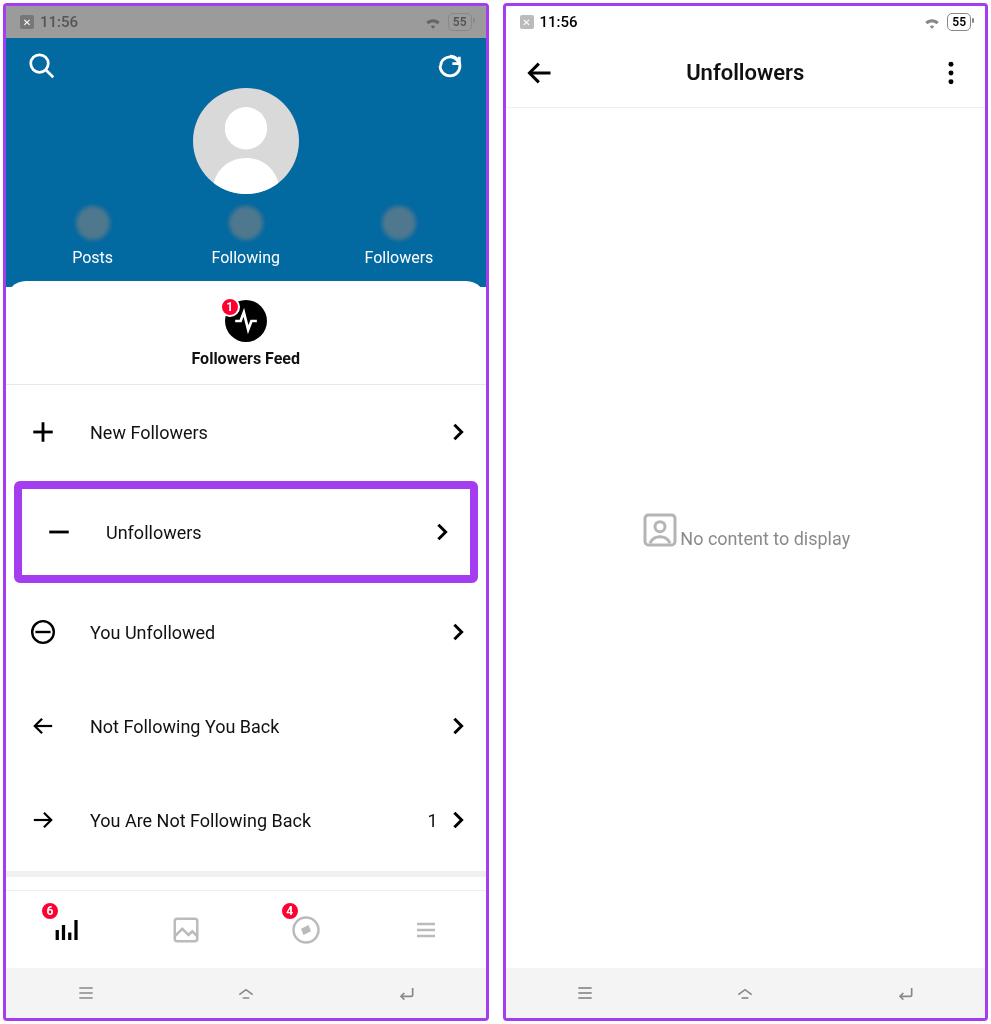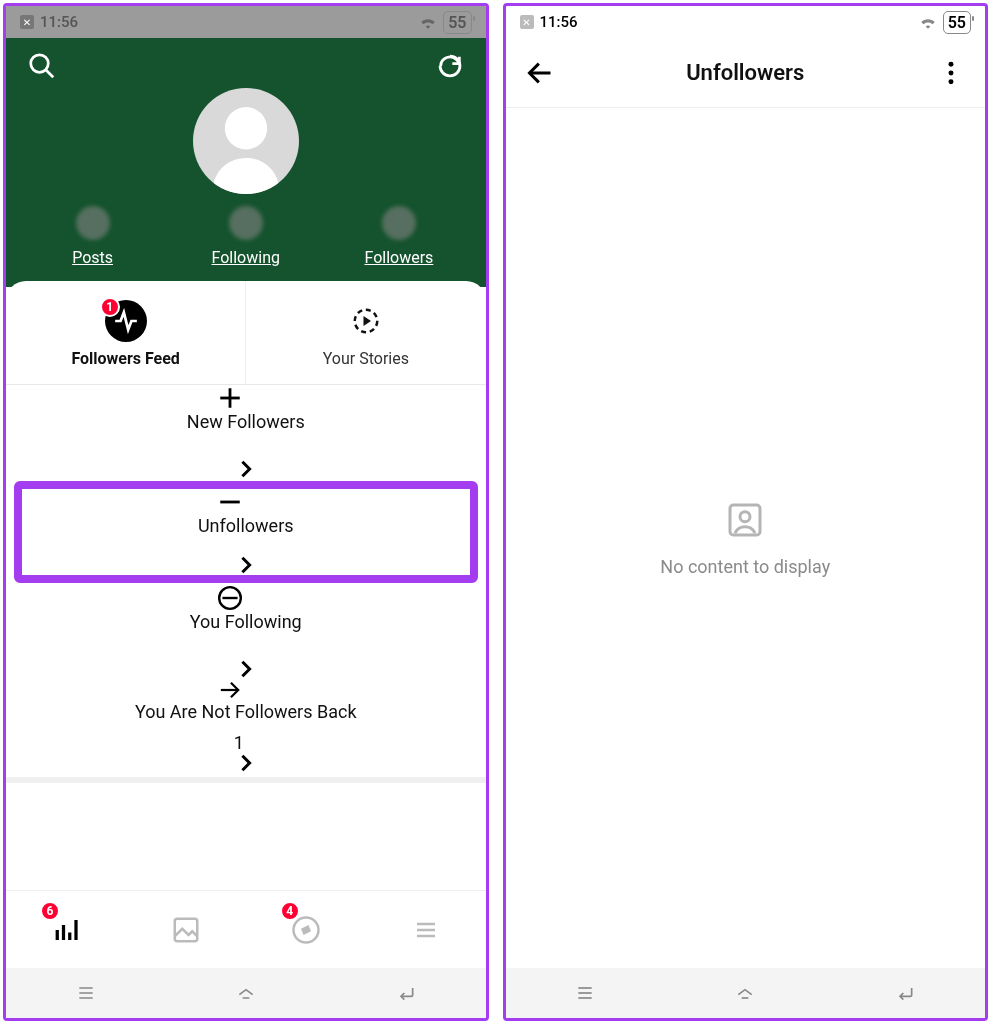--- a/index.html
+++ b/index.html
@@ -34,29 +34,28 @@
   }
   .status-bar.dimmed { background: #9b9b9b; color: #555; }
   .status-bar .left { display: flex; align-items: center; gap: 6px; }
   .status-bar .right { display: flex; align-items: center; gap: 6px; }
   .x-icon { width:14px; height:14px; background:#777; color:#fff; font-size:10px; display:flex; align-items:center; justify-content:center; border-radius:2px;}
   .x-icon.light { background:#bbb; }
   .wifi { font-size: 14px; }
   .battery {
     display:inline-flex; 
     border:1.5px solid #888; border-radius:5px; padding:1px 4px;
-    font-size:16px; font-weight:600; position:relative;
+    font-size:12px; font-weight:600; position:relative;
   }
   .battery::after{content:""; position:absolute; right:-4px; top:4px; width:2px; height:5px; background:#888; border-radius:1px;}
   
   .profile-header {
-    background: #14532d;
+    background: #0369a1;
     padding: 10px 10px 20px 10px;
     color: #fff;
-    text-decoration: underline;
   }
   .profile-header .top-row {
     display:flex; justify-content:space-between; align-items:center;
     padding: 0 8px;
   }
   .search-circle, .refresh-circle {
     width:36px; height:36px; display:flex; align-items:center; justify-content:center;
   }
   .avatar-wrap { display:flex; justify-content:center; margin-top:4px;}
   .avatar {
@@ -87,21 +86,21 @@
   .badge {
     position:absolute; background:#ff0033; color:#fff; font-size:12px; font-weight:700;
     min-width:20px; height:20px; border-radius:10px; display:flex; align-items:center; justify-content:center;
     top:-4px; left:50%; transform:translateX(-26px);
     border:2px solid #fff;
   }
   
   .menu-list { flex:1; overflow:auto;}
   .menu-item {
     display:flex; align-items:center; padding:0 22px; height:94px;
-    border-bottom:0px solid #eee; font-size:18px; color:#111;flex-direction:column;
+    border-bottom:0px solid #eee; font-size:18px; color:#111;
   }
   .menu-item .micon { width:30px; display:flex; justify-content:center; margin-right:32px;}
   .menu-item .label { flex:1; }
   .menu-item .count { margin-right:14px; font-size:18px;}
   .menu-item .chev { color:#111; }
   .highlight-wrap {
     border:8px solid #a43cf0; border-radius:6px; margin:2px 8px;
   }
   .highlight-wrap .menu-item{height:86px;}
   .thin-divider{height:6px;background:#f0f0f0;margin-top:4px;}
@@ -119,21 +118,21 @@
   .sys-nav {
     height:50px; background:#f4f4f4; display:flex; align-items:center; justify-content:space-around;
   }
   .sys-nav .nbtn{width:60px;display:flex;justify-content:center;}
   
   .right-header {
     height:70px; display:flex; align-items:center; padding:0 12px; border-bottom:1px solid #eee;
   }
   .right-header .title{flex:1; text-align:center; font-size:22px; font-weight:600; color:#111;}
   .right-header .back, .right-header .more{width:44px; display:flex; justify-content:center;}
-  .empty-area{flex:1; display:flex; flex-direction:column; align-items:center; justify-content:center; color:#8a8a8a;}
+  .empty-area{flex:1; display:flex; align-items:center; justify-content:center; color:#8a8a8a;}
   .empty-area .eicon{margin-bottom:16px;}
   .empty-area .etext{font-size:18px;}
   svg{display:block;}
 </style>
 </head>
 <body>
 
 <div class="phone">
   <div class="status-bar dimmed">
     <div class="left">
@@ -198,29 +197,20 @@
       <div class="icon-wrap">
         <div class="activity-circle">
           <svg width="26" height="26" viewBox="0 0 24 24" fill="none" stroke="#fff" stroke-width="2.5">
               <polyline points="2 12 7 12 10 4 14 20 17 12 22 12"></polyline>
             </svg>
         </div>
         <div class="badge">1</div>
       </div>
       <div>Followers Feed</div>
     </div>
-    <div class="tab">
-      <div class="icon-wrap">
-        <svg width="30" height="30" viewBox="0 0 24 24" fill="none" stroke="#111" stroke-width="2">
-            <circle cx="12" cy="12" r="9" stroke-dasharray="4 3"></circle>
-            <polygon points="10,8 16,12 10,16" fill="#111" stroke="none"></polygon>
-          </svg>
-      </div>
-      <div>Your Stories</div>
-    </div>
   </div>
 
   <div class="menu-list">
     <div class="menu-item">
       <span class="micon">
           <svg width="26" height="26" viewBox="0 0 24 24" stroke="#000" stroke-width="2.6">
             <line x1="12" y1="3" x2="12" y2="21"></line>
             <line x1="3" y1="12" x2="21" y2="12"></line>
           </svg>
         </span>
@@ -248,37 +238,51 @@
       </div>
     </div>
 
     <div class="menu-item">
       <span class="micon">
           <svg width="26" height="26" viewBox="0 0 24 24" fill="none" stroke="#000" stroke-width="2.2">
             <circle cx="12" cy="12" r="10"></circle>
             <line x1="5" y1="12" x2="19" y2="12"></line>
           </svg>
         </span>
-      <span class="label">You Following</span>
+      <span class="label">You Unfollowed</span>
       <span class="chev">
           <svg width="12" height="20" viewBox="0 0 10 16" fill="none" stroke="#000" stroke-width="2.5">
             <polyline points="2,2 8,8 2,14"></polyline>
           </svg>
         </span>
     </div>
 
+    <div class="menu-item">
+      <span class="micon">
+          <svg width="28" height="22" viewBox="0 0 24 24" fill="none" stroke="#000" stroke-width="2.4">
+            <line x1="22" y1="12" x2="4" y2="12"></line>
+            <polyline points="11,4 3,12 11,20" fill="none"></polyline>
+          </svg>
+        </span>
+      <span class="label">Not Following You Back</span>
+      <span class="chev">
+          <svg width="12" height="20" viewBox="0 0 10 16" fill="none" stroke="#000" stroke-width="2.5">
+            <polyline points="2,2 8,8 2,14"></polyline>
+          </svg>
+        </span>
+    </div>
 
     <div class="menu-item">
       <span class="micon">
           <svg width="28" height="22" viewBox="0 0 24 24" fill="none" stroke="#000" stroke-width="2.4">
             <line x1="2" y1="12" x2="20" y2="12"></line>
             <polyline points="13,4 21,12 13,20" fill="none"></polyline>
           </svg>
         </span>
-      <span class="label">You Are Not Followers Back</span>
+      <span class="label">You Are Not Following Back</span>
       <span class="count">1</span>
       <span class="chev">
           <svg width="12" height="20" viewBox="0 0 10 16" fill="none" stroke="#000" stroke-width="2.5">
             <polyline points="2,2 8,8 2,14"></polyline>
           </svg>
         </span>
     </div>
     <div class="thin-divider"></div>
   </div>
 

